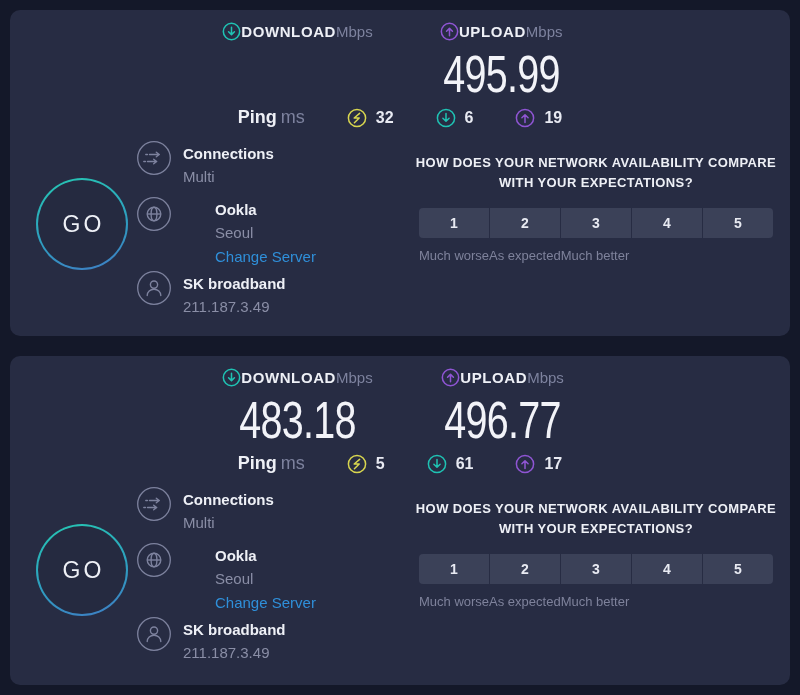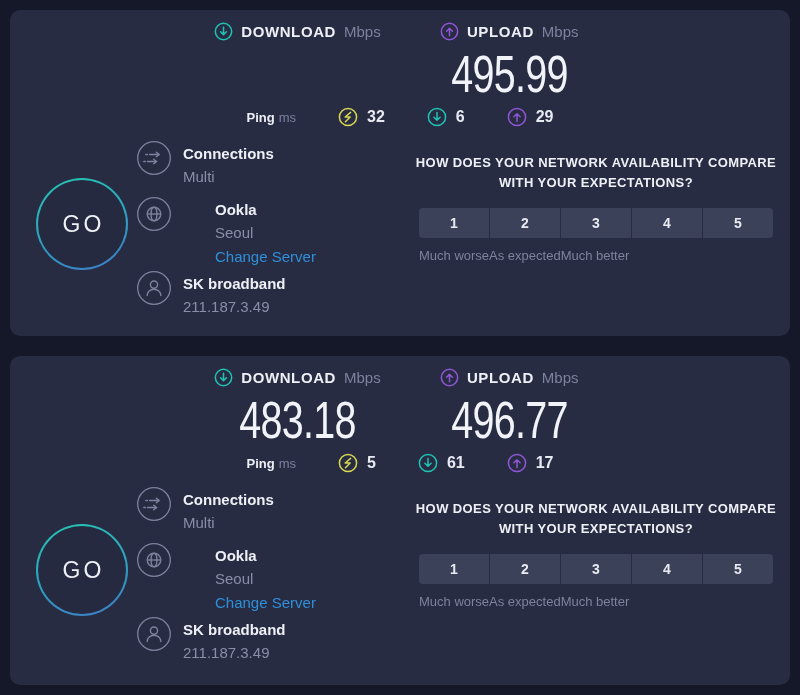--- a/index.html
+++ b/index.html
@@ -19,35 +19,35 @@
   }
   .panel-1 { height:326px; margin-bottom:20px; }
   .panel-2 { height:329px; }
 
   
   .results {
     position:absolute; top:12px; left:0; right:0;
     display:flex; justify-content:center; align-items:flex-start; gap:52px;
   }
   .result-block { text-align:center; }
-  .result-header { display:inline-flex; align-items:center; gap:8px; }
+  .result-header { display:inline-flex; align-items:center; }
   .result-label { font-size:15px; font-weight:700; letter-spacing:.6px; color:#eef0f6; }
   .result-unit { font-size:15px; font-weight:500; color:#7d829e; }
   .result-value {
     margin-top:2px; font-size:52px; font-weight:300; line-height:1.04;
     color:#f2f3f8;
   }
   .condense { display:inline-block; transform:scaleX(.76); transform-origin:center; letter-spacing:-1px; }
 
   
   .ping-row {
     position:absolute; top:97px; left:0; right:0;
     display:flex; justify-content:center; align-items:center; gap:42px;
   }
-  .ping-label { font-size:13px;text-align:center; }
+  .ping-label { font-size:18px;text-align:center; }
   .ping-label b { font-weight:700; color:#eef0f6; }
   .ping-label .unit { color:#7d829e; font-weight:400; margin-left:4px; }
   .ping-group { display:inline-flex; align-items:center; gap:9px; }
   .ping-value { font-size:16px; font-weight:600; color:#e8eaf2; }
 
   
   .go-button {
     position:absolute; left:26px; top:168px;
     width:92px; height:92px; border-radius:50%;
     border:2px solid transparent;
@@ -147,21 +147,21 @@
       </span>
       <span class="ping-value">6</span>
     </span>
     <span class="ping-group">
       <span>
         <svg width="20" height="20" viewBox="0 0 20 20">
           <circle cx="10" cy="10" r="8.6" fill="none" stroke="#8f55d4" stroke-width="1.5"></circle>
           <path d="M10 14.4 V7 M6.9 9.8 L10 6.7 L13.1 9.8" fill="none" stroke="#8f55d4" stroke-width="1.5" stroke-linecap="round" stroke-linejoin="round"></path>
         </svg>
       </span>
-      <span class="ping-value">29</span>
+      <span class="ping-value">19</span>
     </span>
   </div>
 
   <button class="go-button">GO</button>
 
   <div class="info-row row-connections">
     <span class="info-icon">
       <svg width="36" height="36" viewBox="0 0 36 36">
         <circle cx="18" cy="18" r="16.3" fill="none" stroke="#7d829e" stroke-width="1.3"></circle>
         <g fill="none" stroke="#7d829e" stroke-width="1.4" stroke-linecap="round" stroke-linejoin="round">

